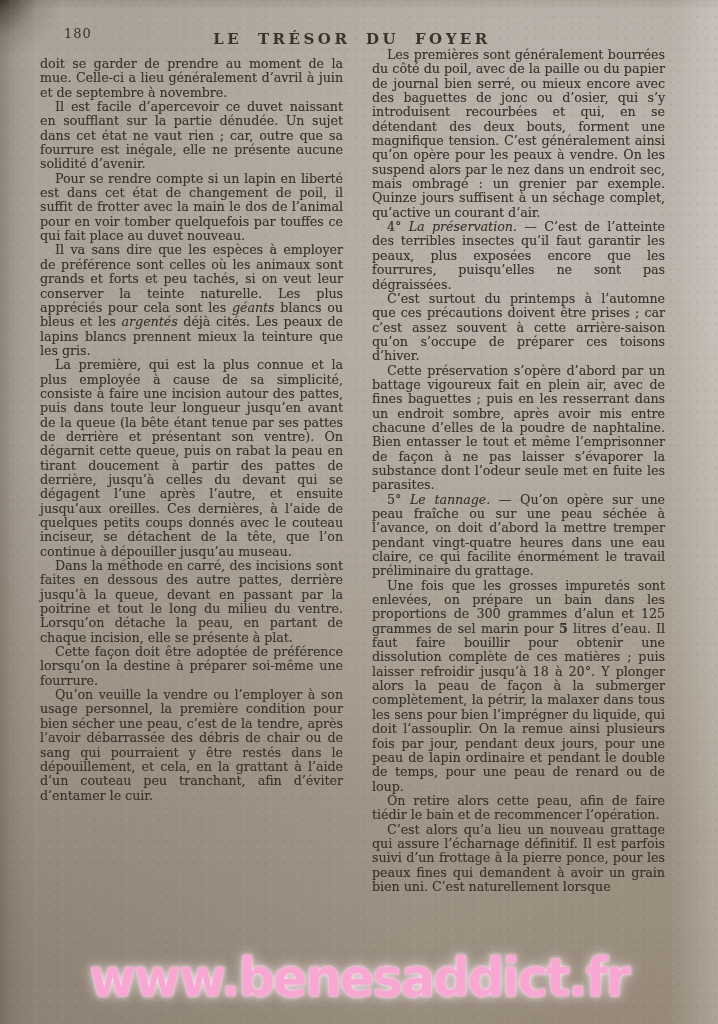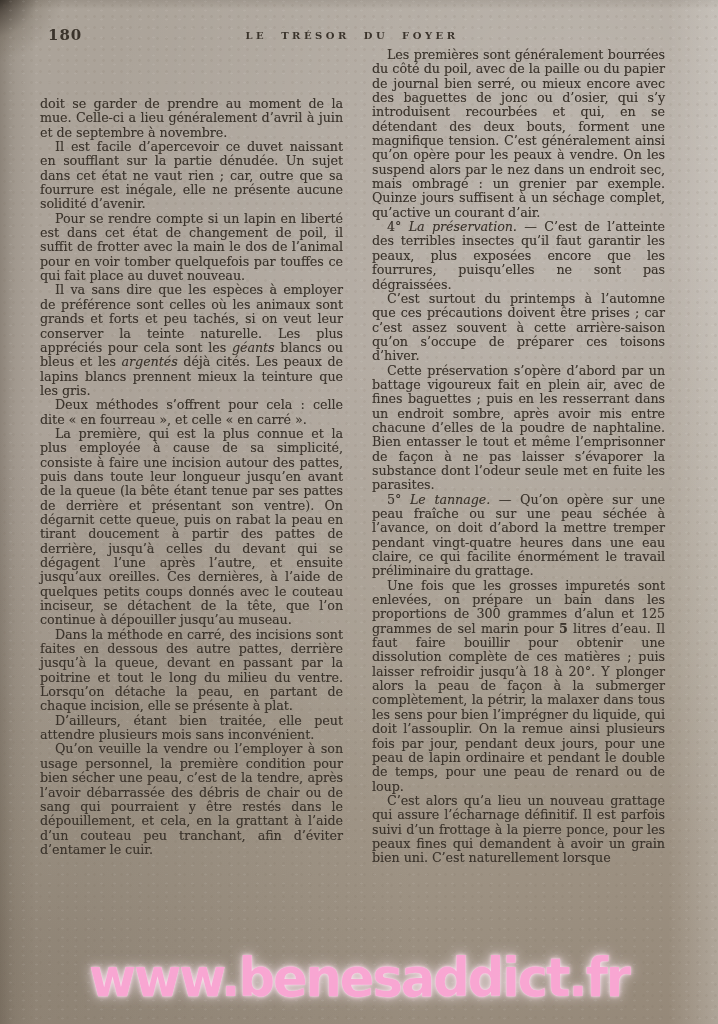--- a/index.html
+++ b/index.html
@@ -27,42 +27,42 @@
     position: absolute; inset: 0;
     background-image:
       radial-gradient(rgba(118,106,90,0.10) 1px, transparent 1.6px),
       radial-gradient(rgba(255,255,255,0.07) 1px, transparent 1.8px);
     background-size: 9px 11px, 13px 9px;
     background-position: 0 0, 4px 6px;
     pointer-events: none;
   }
   .header { position: absolute; top: 0; left: 0; right: 0; color: #3a332b; z-index: 2; }
   .pagenum {
-    position: absolute; top: 26px; left: 48px;
-    font-size: 15px; letter-spacing: 1px; font-weight: bold;
+    position: absolute; top: 26px; left: 64px;
+    font-size: 13px; letter-spacing: 1px;
   }
   .runtitle {
     position: absolute; top: 30px; left: 0; width: 704px;
     text-align: center;
-    font-size: 10px; font-weight: bold;
+    font-size: 15px; font-weight: bold;
     letter-spacing: 3.5px; word-spacing: 7px;
   }
   .body-text {
     position: absolute; top: 48px; left: 40px;
     display: flex; gap: 29px;
     z-index: 2;
     color: #3a332b;
   }
   .col {
     text-align: justify;
     font-size: 12.6px;
     line-height: 14.35px;
     text-shadow: 0.3px 0.3px 0.5px rgba(52,44,36,0.35);
   }
-  .col-left  { width: 303px; padding-top: 9px; margin-top: 40px; }
+  .col-left  { width: 303px; padding-top: 9px; }
   .col-right { width: 293px; padding-top: 0; }
   .col p { margin: 0; text-indent: 15px; }
   .col p.noindent { text-indent: 0; }
   .it { font-style: italic; }
   .bd { font-weight: bold; }
   .watermark {
     position: absolute; top: 946px; left: 50%;
     transform: translateX(-50%) scale(1, 1.06);
     transform-origin: center top;
     white-space: nowrap;
@@ -87,32 +87,32 @@
     <span class="pagenum">180</span>
     <span class="runtitle">LE TRÉSOR DU FOYER</span>
   </div>
 
   <div class="body-text">
     <div class="col col-left">
         <p class="noindent"><span>doit se garder de prendre au moment de la mue. Celle-ci a lieu généralement d’avril à juin et de septembre à novembre.</span></p>
         <p><span>Il est facile d’apercevoir ce duvet naissant en soufflant sur la partie dénudée. Un sujet dans cet état ne vaut rien ; car, outre que sa fourrure est inégale, elle ne présente aucune solidité d’avenir.</span></p>
         <p><span>Pour se rendre compte si un lapin en liberté est dans cet état de changement de poil, il suffit de frotter avec la main le dos de l’animal pour en voir tomber quelquefois par touffes ce qui fait place au duvet nouveau.</span></p>
         <p><span>Il va sans dire que les espèces à employer de préférence sont celles où les animaux sont grands et forts et peu tachés, si on veut leur conserver la teinte naturelle. Les plus appréciés pour cela sont les </span><span class="it">géants</span><span> blancs ou bleus et les </span><span class="it">argentés</span><span> déjà cités. Les peaux de lapins blancs prennent mieux la teinture que les gris.</span></p>
-        <p><span>Deux méthodes s’offrent pour cela : celle dite « en fourreau », et celle « en carré ».</span></p>
         <p><span>La première, qui est la plus connue et la plus employée à cause de sa simplicité, consiste à faire une incision autour des pattes, puis dans toute leur longueur jusqu’en avant de la queue (la bête étant tenue par ses pattes de derrière et présentant son ventre). On dégarnit cette queue, puis on rabat la peau en tirant doucement à partir des pattes de derrière, jusqu’à celles du devant qui se dégagent l’une après l’autre, et ensuite jusqu’aux oreilles. Ces dernières, à l’aide de quelques petits coups donnés avec le couteau inciseur, se détachent de la tête, que l’on continue à dépouiller jusqu’au museau.</span></p>
         <p><span>Dans la méthode en carré, des incisions sont faites en dessous des autre pattes, derrière jusqu’à la queue, devant en passant par la poitrine et tout le long du milieu du ventre. Lorsqu’on détache la peau, en partant de chaque incision, elle se présente à plat.</span></p>
-        <p><span>D’ailleurs, étant bien traitée, elle peut attendre plusieurs mois sans inconvénient.</span></p>
+        <p><span>Cette façon doit être adoptée de préférence lorsqu’on la destine à préparer soi-même une fourrure.</span></p>
         <p><span>Qu’on veuille la vendre ou l’employer à son usage personnel, la première condition pour bien sécher une peau, c’est de la tendre, après l’avoir débarrassée des débris de chair ou de sang qui pourraient y être restés dans le dépouillement, et cela, en la grattant à l’aide d’un couteau peu tranchant, afin d’éviter d’entamer le cuir.</span></p>
       </div>
     <div class="col col-right">
         <p><span>Les premières sont généralement bourrées du côté du poil, avec de la paille ou du papier de journal bien serré, ou mieux encore avec des baguettes de jonc ou d’osier, qui s’y introduisent recourbées et qui, en se détendant des deux bouts, forment une magnifique tension. C’est généralement ainsi qu’on opère pour les peaux à vendre. On les suspend alors par le nez dans un endroit sec, mais ombragé : un grenier par exemple. Quinze jours suffisent à un séchage complet, qu’active un courant d’air.</span></p>
         <p><span>4° </span><span class="it">La préservation.</span><span> — C’est de l’atteinte des terribles insectes qu’il faut garantir les peaux, plus exposées encore que les fourrures, puisqu’elles ne sont pas dégraissées.</span></p>
         <p><span>C’est surtout du printemps à l’automne que ces précautions doivent être prises ; car c’est assez souvent à cette arrière-saison qu’on s’occupe de préparer ces toisons d’hiver.</span></p>
         <p><span>Cette préservation s’opère d’abord par un battage vigoureux fait en plein air, avec de fines baguettes ; puis en les resserrant dans un endroit sombre, après avoir mis entre chacune d’elles de la poudre de naphtaline. Bien entasser le tout et même l’emprisonner de façon à ne pas laisser s’évaporer la substance dont l’odeur seule met en fuite les parasites.</span></p>
         <p><span>5° </span><span class="it">Le tannage.</span><span> — Qu’on opère sur une peau fraîche ou sur une peau séchée à l’avance, on doit d’abord la mettre tremper pendant vingt-quatre heures dans une eau claire, ce qui facilite énormément le travail préliminaire du grattage.</span></p>
         <p><span>Une fois que les grosses impuretés sont enlevées, on prépare un bain dans les proportions de 300 grammes d’alun et 125 grammes de sel marin pour </span><span class="bd">5</span><span> litres d’eau. Il faut faire bouillir pour obtenir une dissolution complète de ces matières ; puis laisser refroidir jusqu’à 18 à 20°. Y plonger alors la peau de façon à la submerger complètement, la pétrir, la malaxer dans tous les sens pour bien l’imprégner du liquide, qui doit l’assouplir. On la remue ainsi plusieurs fois par jour, pendant deux jours, pour une peau de lapin ordinaire et pendant le double de temps, pour une peau de renard ou de loup.</span></p>
+        <p><span>On retire alors cette peau, afin de faire tiédir le bain et de recommencer l’opération.</span></p>
         <p><span>C’est alors qu’a lieu un nouveau grattage qui assure l’écharnage définitif. Il est parfois suivi d’un frottage à la pierre ponce, pour les peaux fines qui demandent à avoir un grain bien uni. C’est naturellement lorsque</span></p>
       </div>
   </div>
 
   <div class="watermark" style="color: rgb(248, 166, 210);">www.benesaddict.fr</div>
 
 </div>
 
 </body></html>

